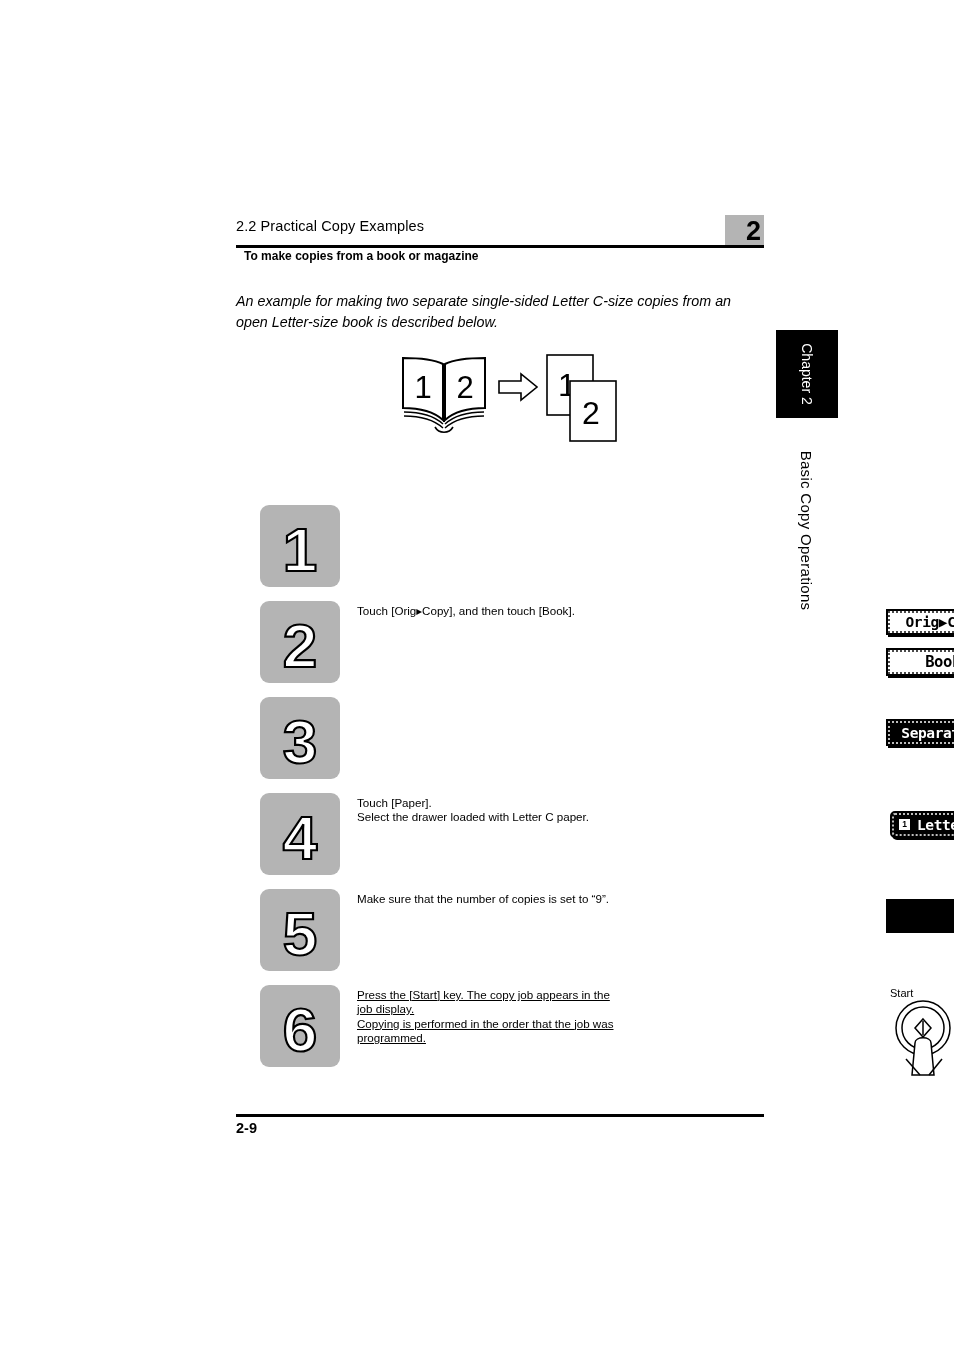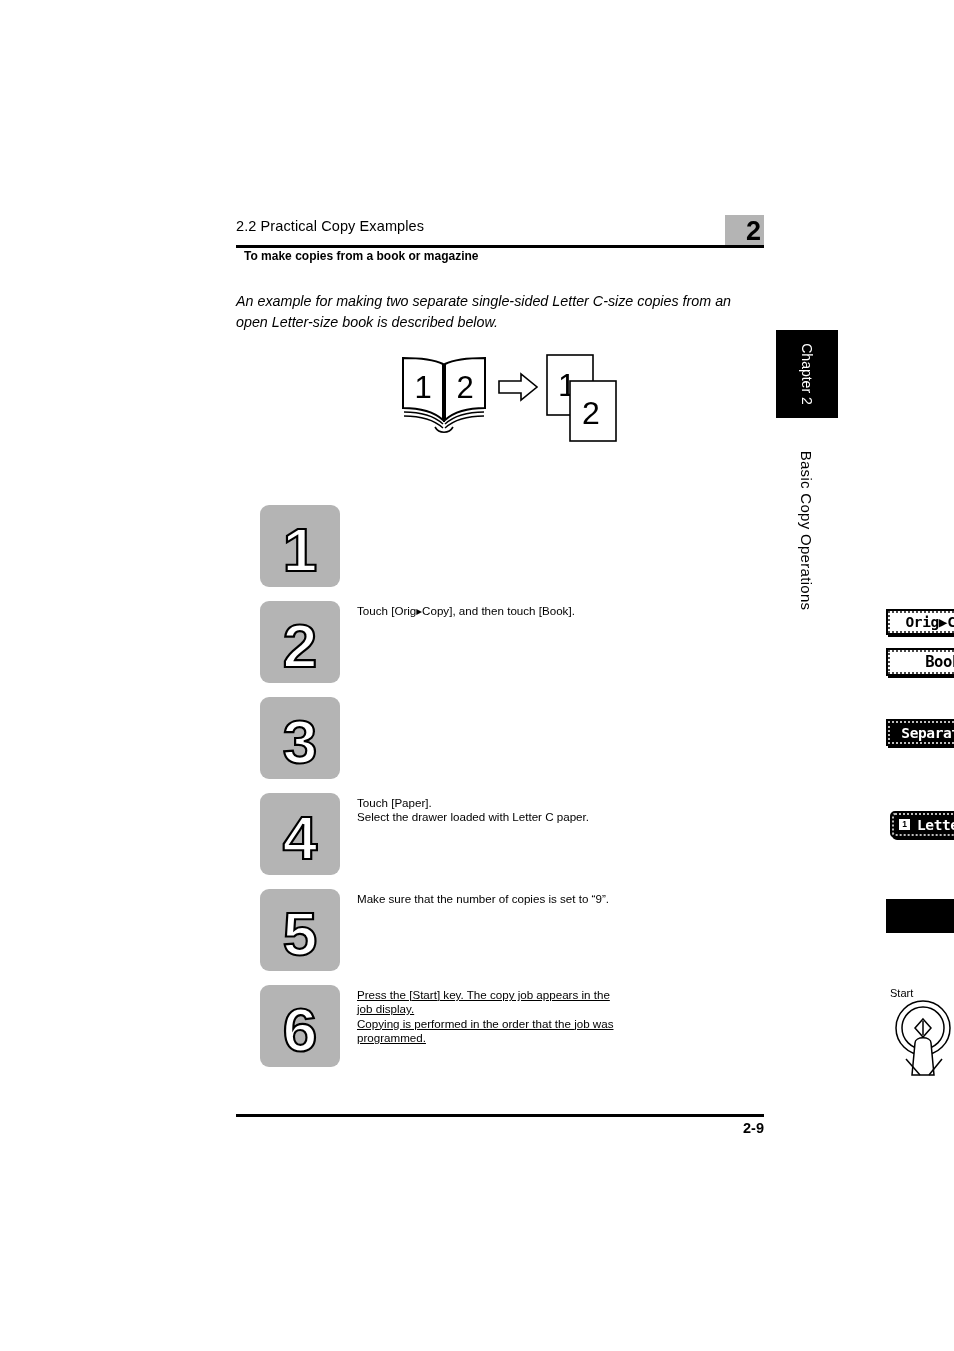--- a/index.html
+++ b/index.html
@@ -254,21 +254,20 @@
     top: 1114px;
     width: 528px;
     height: 2.6px;
     background: #000;
   }
   .footer-page {
     position: absolute;
     left: 236px;
     top: 1120px;
     width: 528px;
-    text-align: right;
     font-size: 14.5px;
     font-weight: bold;
   }
 </style>
 </head>
 <body>
 
 <div class="page">
 
   <div class="header">

